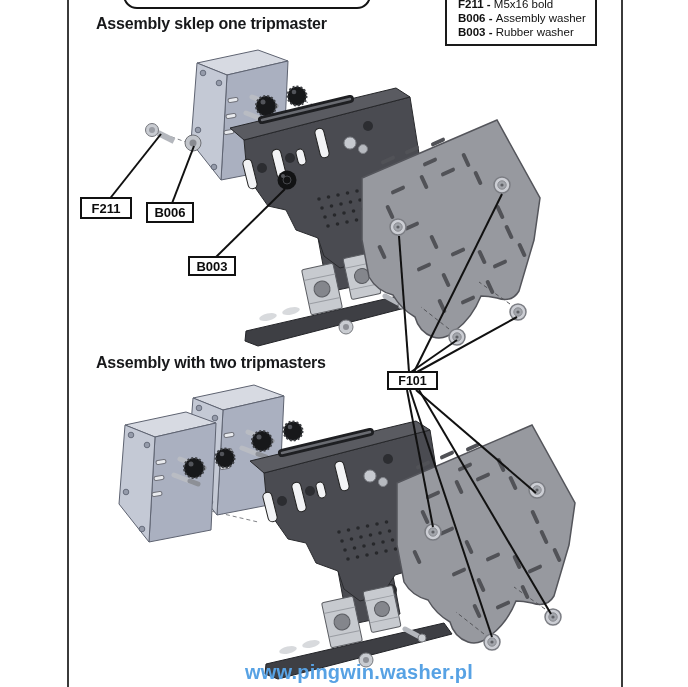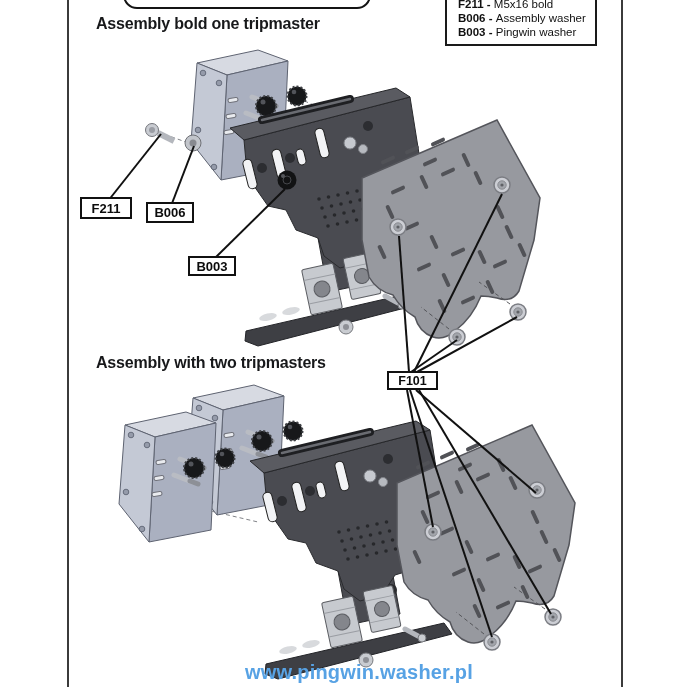--- a/index.html
+++ b/index.html
@@ -225,24 +225,24 @@
   </svg>
 
   <div class="vborder" id="border-left"></div>
   <div class="vborder" id="border-right"></div>
 
   <div id="title-bubble"></div>
 
   <div id="legend">
     <div class="legend-row"><span class="code">F211</span><span class="sep"> - </span><span class="desc">M5x16 bold</span></div>
     <div class="legend-row"><span class="code">B006</span><span class="sep"> - </span><span class="desc">Assembly washer</span></div>
-    <div class="legend-row"><span class="code">B003</span><span class="sep"> - </span><span class="desc">Pingwin washer</span></div>
+    <div class="legend-row"><span class="code">B003</span><span class="sep"> - </span><span class="desc">Rubber washer</span></div>
   </div>
 
-  <div class="heading" id="heading-one">Assembly bold one tripmaster</div>
+  <div class="heading" id="heading-one">Assembly sklep one tripmaster</div>
   <div class="heading" id="heading-two">Assembly with two tripmasters</div>
 
   <div class="part-label" id="label-f211">F211</div>
   <div class="part-label" id="label-b006">B006</div>
   <div class="part-label" id="label-b003">B003</div>
   <div class="part-label" id="label-f101">F101</div>
 
   <div id="watermark-bottom">www.pingwin.washer.pl</div>
 
 </div>

